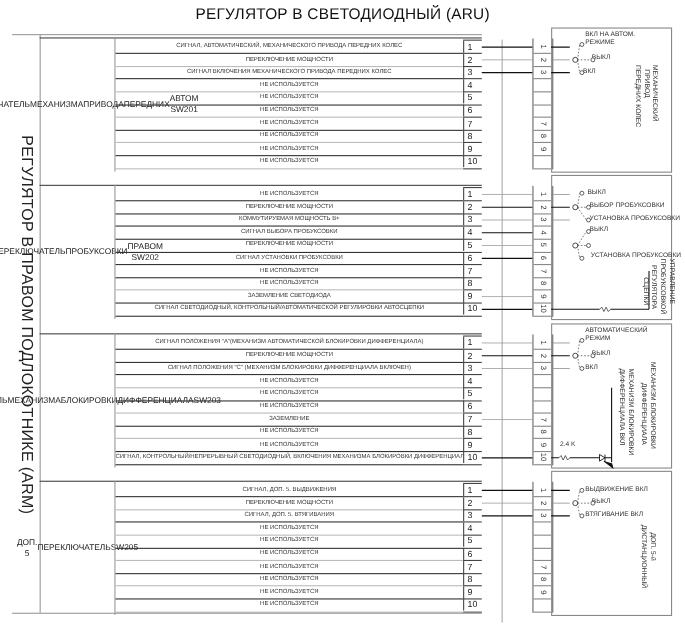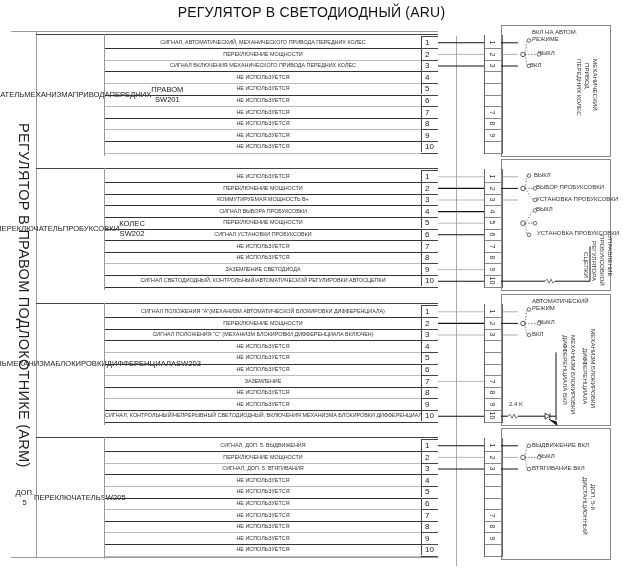--- a/index.html
+++ b/index.html
@@ -36,21 +36,21 @@
   </div>
 <div class="vline-right"></div>
 
 <div id="sections">
     <div class="sep-line" style="top: 34px; left: 36px; width: 402px; background: rgb(68, 68, 68);"></div>
     <div class="sw-label" style="top: 37px; height: 116px;">
       <span>ПЕРЕКЛЮЧАТЕЛЬ</span>
       <span>МЕХАНИЗМА</span>
       <span>ПРИВОДА</span>
       <span>ПЕРЕДНИХ</span>
-      <span>ПРАВОМ SW201</span>
+      <span>АВТОМ SW201</span>
     </div>
     <div class="sw-col-line" style="top: 34px; height: 122px;"></div>
     <div class="row" style="top: 37px;">СИГНАЛ, АВТОМАТИЧЕСКИЙ, МЕХАНИЧЕСКОГО ПРИВОДА ПЕРЕДНИХ КОЛЕС</div>
     <div class="hline" style="top: 48.1px; left: 105px; width: 316px; background: rgb(51, 51, 51);"></div>
     <div class="pinbox" style="top: 37px;">1</div>
     <div class="pinbox-bottom" style="top: 48.1px;"></div>
     <div class="row" style="top: 48.6px;">ПЕРЕКЛЮЧЕНИЕ МОЩНОСТИ</div>
     <div class="hline" style="top: 59.7px; left: 105px; width: 316px; background: rgb(187, 187, 187);"></div>
     <div class="pinbox" style="top: 48.6px;">2</div>
     <div class="pinbox-bottom" style="top: 59.7px;"></div>
@@ -106,21 +106,21 @@
     <div class="hline" style="top: 129.3px; left: 485px; width: 16px; background: rgb(136, 136, 136);"></div>
     <div class="cpin" style="top: 129.8px;"><span>9</span></div>
     <div class="hline" style="top: 140.9px; left: 485px; width: 16px; background: rgb(136, 136, 136);"></div>
     <div class="cpin" style="top: 141.4px;"><span></span></div>
     <div class="hline" style="top: 152.5px; left: 485px; width: 16px; background: rgb(136, 136, 136);"></div>
     <div class="device" style="top: 25px; height: 130px;"></div>
     <div class="sep-line" style="top: 168px; left: 36px; width: 402px; background: rgb(68, 68, 68);"></div>
     <div class="sw-label" style="top: 171px; height: 116px;">
       <span>ПЕРЕКЛЮЧАТЕЛЬ</span>
       <span>ПРОБУКСОВКИ</span>
-      <span>КОЛЕС SW202</span>
+      <span>ПРАВОМ SW202</span>
     </div>
     <div class="sw-col-line" style="top: 168px; height: 122px;"></div>
     <div class="row" style="top: 171px;">НЕ ИСПОЛЬЗУЕТСЯ</div>
     <div class="hline" style="top: 182.1px; left: 105px; width: 316px; background: rgb(51, 51, 51);"></div>
     <div class="pinbox" style="top: 171px;">1</div>
     <div class="pinbox-bottom" style="top: 182.1px;"></div>
     <div class="row" style="top: 182.6px;">ПЕРЕКЛЮЧЕНИЕ МОЩНОСТИ</div>
     <div class="hline" style="top: 193.7px; left: 105px; width: 316px; background: rgb(51, 51, 51);"></div>
     <div class="pinbox" style="top: 182.6px;">2</div>
     <div class="pinbox-bottom" style="top: 193.7px;"></div>

